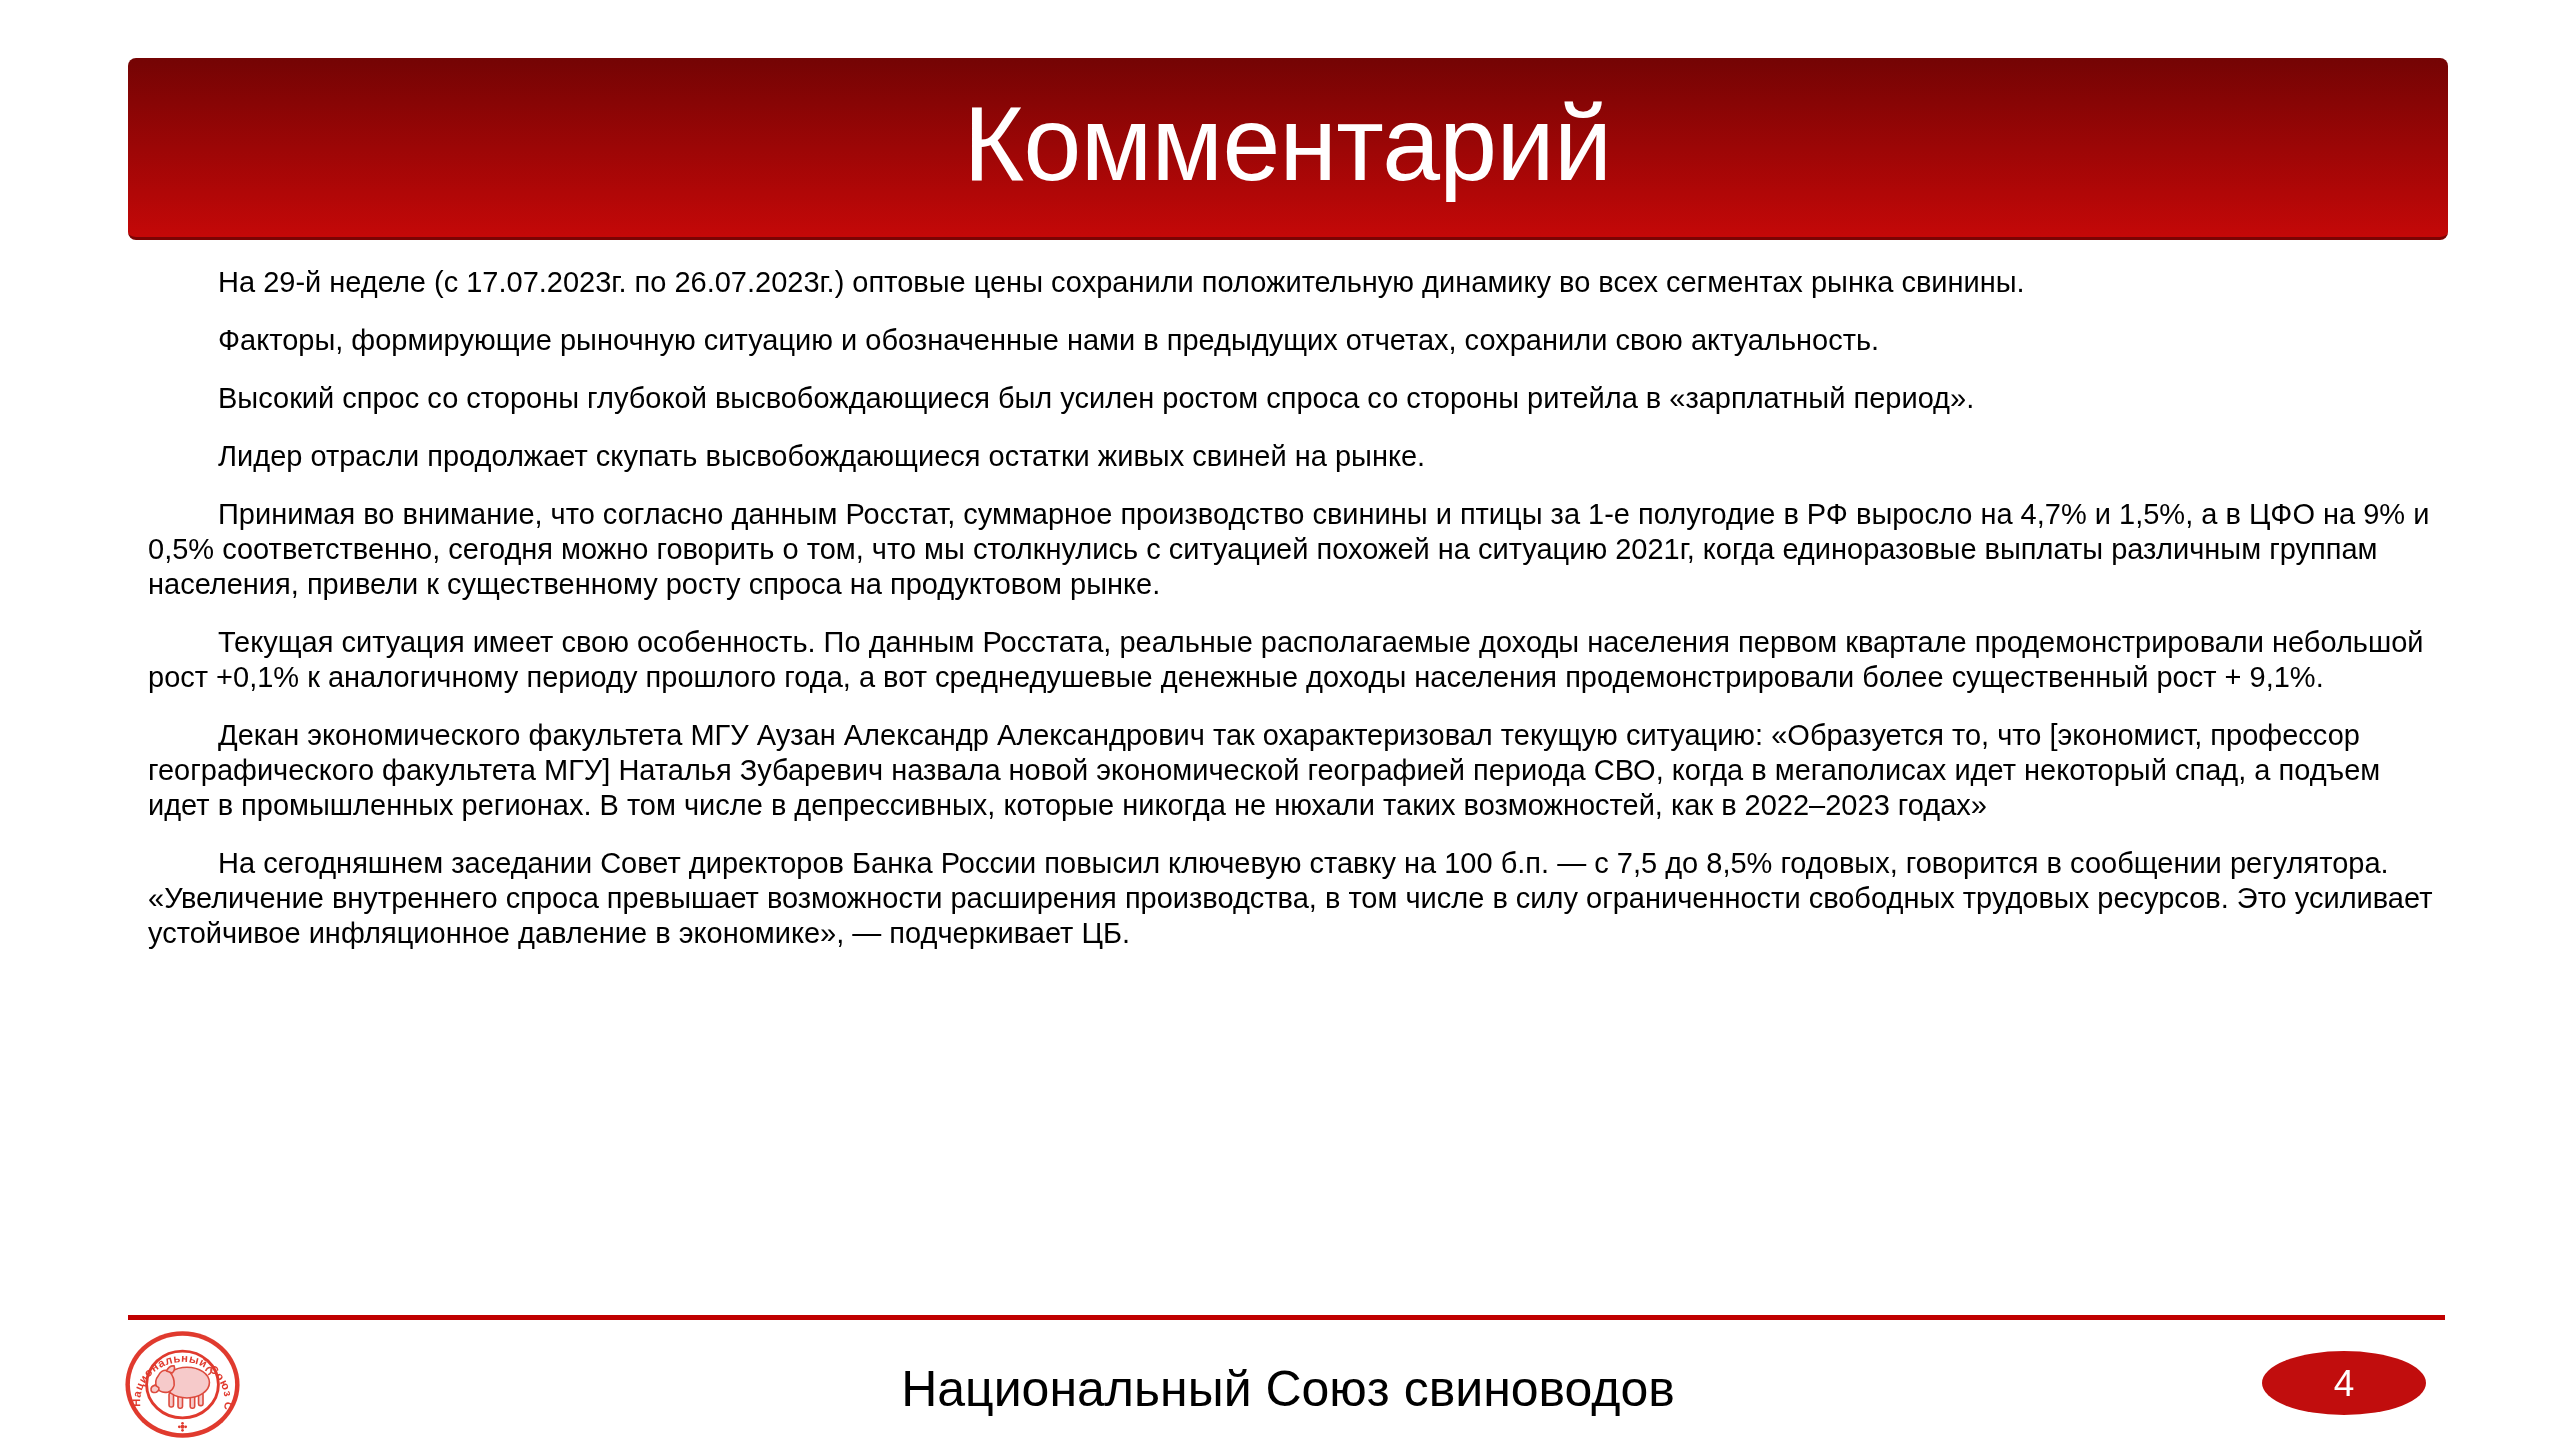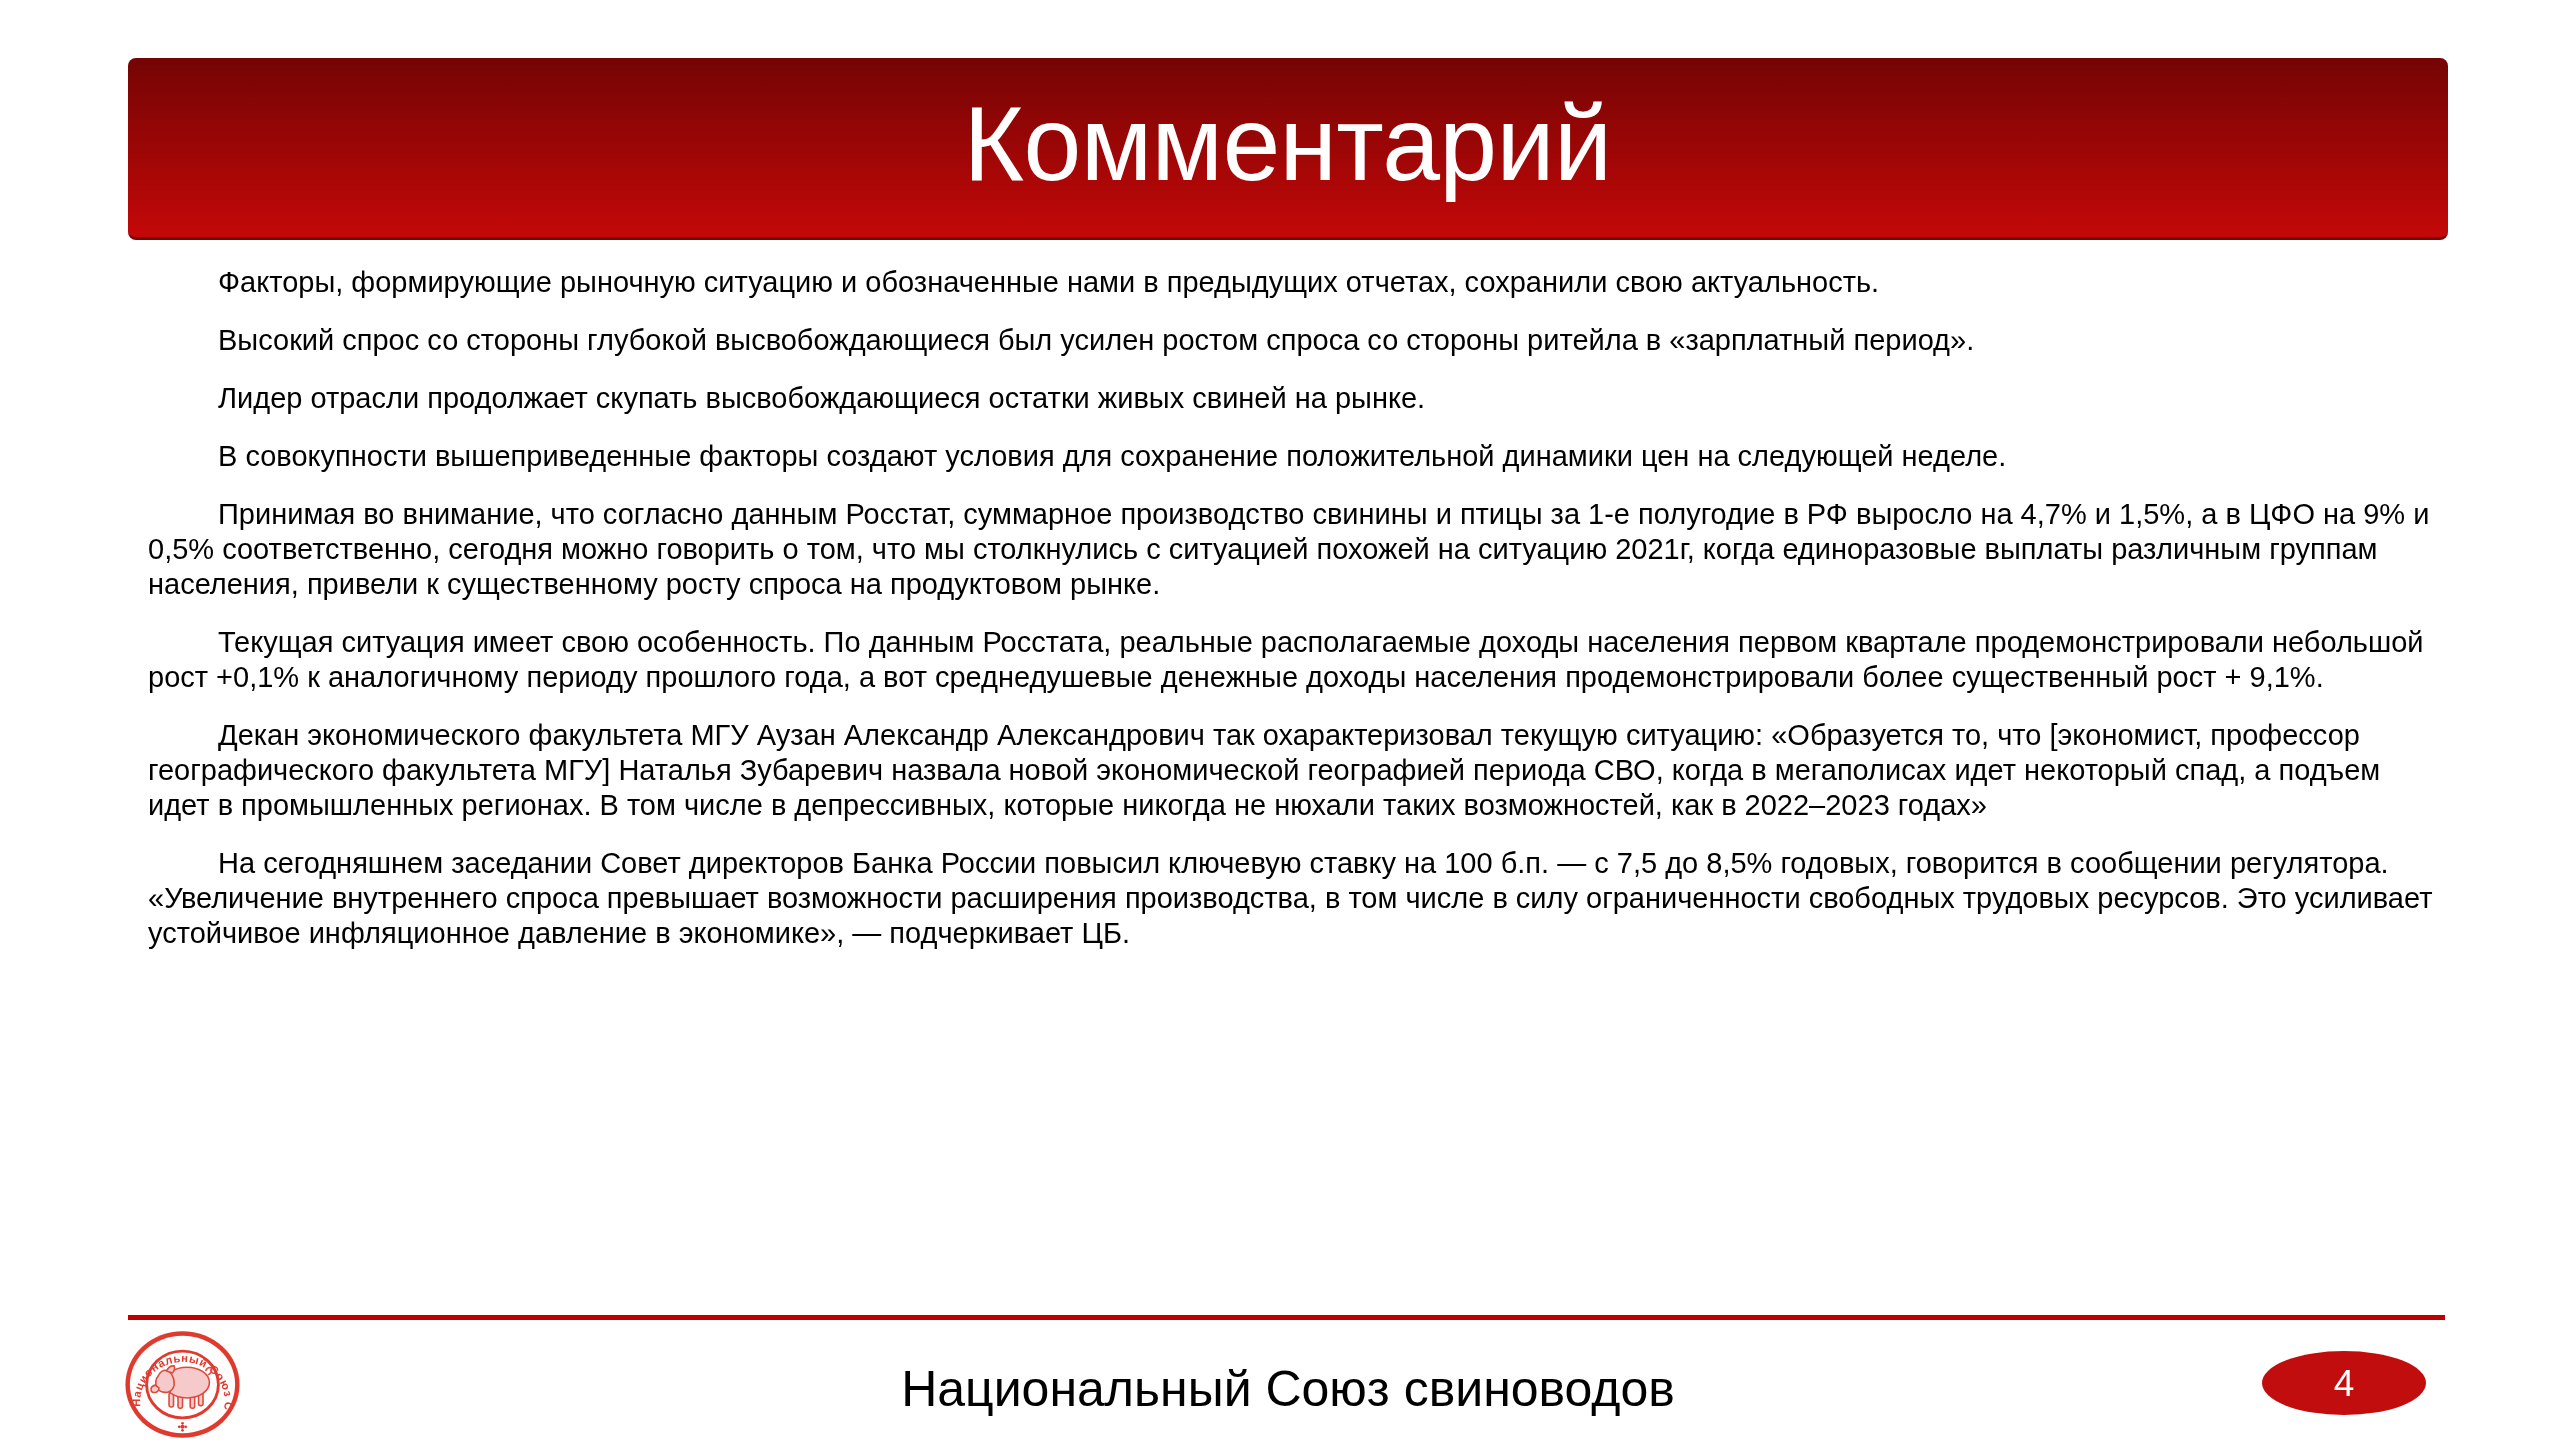--- a/index.html
+++ b/index.html
@@ -65,24 +65,24 @@
 </head>
 <body>
 
 <div class="slide">
 
   <div class="header-banner">
     <div class="page-title">Комментарий</div>
   </div>
 
   <div class="body-text">
+      <p class="para">На 29-й неделе (с 17.07.2023г. по 26.07.2023г.) оптовые цены сохранили положительную динамику во всех сегментах рынка свинины.</p>
       <p class="para">Факторы, формирующие рыночную ситуацию и обозначенные нами в предыдущих отчетах, сохранили свою актуальность.</p>
       <p class="para">Высокий спрос со стороны глубокой высвобождающиеся был усилен ростом спроса со стороны ритейла в «зарплатный период».</p>
       <p class="para">Лидер отрасли продолжает скупать высвобождающиеся остатки живых свиней на рынке.</p>
-      <p class="para">В совокупности вышеприведенные факторы создают условия для сохранение положительной динамики цен на следующей неделе.</p>
       <p class="para">Принимая во внимание, что согласно данным Росстат, суммарное производство свинины и птицы за 1-е полугодие в РФ выросло на 4,7% и 1,5%, а в ЦФО на 9% и 0,5% соответственно, сегодня можно говорить о том, что мы столкнулись с ситуацией похожей на ситуацию 2021г, когда единоразовые выплаты различным группам населения, привели к существенному росту спроса на продуктовом рынке.</p>
       <p class="para">Текущая ситуация имеет свою особенность. По данным Росстата, реальные располагаемые доходы населения первом квартале продемонстрировали небольшой рост +0,1% к аналогичному периоду прошлого года, а вот среднедушевые денежные доходы населения продемонстрировали более существенный рост + 9,1%.</p>
       <p class="para">Декан экономического факультета МГУ Аузан Александр Александрович так охарактеризовал текущую ситуацию: «Образуется то, что [экономист, профессор географического факультета МГУ] Наталья Зубаревич назвала новой экономической географией периода СВО, когда в мегаполисах идет некоторый спад, а подъем идет в промышленных регионах. В том числе в депрессивных, которые никогда не нюхали таких возможностей, как в 2022–2023 годах»</p>
       <p class="para">На сегодняшнем заседании Совет директоров Банка России повысил ключевую ставку на 100 б.п. — с 7,5 до 8,5% годовых, говорится в сообщении регулятора. «Увеличение внутреннего спроса превышает возможности расширения производства, в том числе в силу ограниченности свободных трудовых ресурсов. Это усиливает устойчивое инфляционное давление в экономике», — подчеркивает ЦБ.</p>
     </div>
 
   <div class="footer-divider"></div>
 
   <div class="nsp-logo">
     <svg viewBox="0 0 182 170" width="117" height="109">

